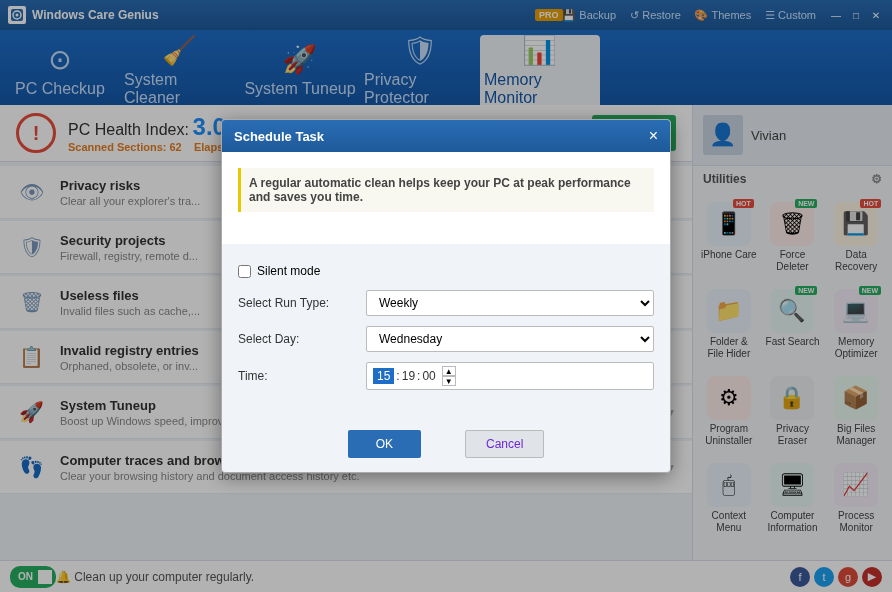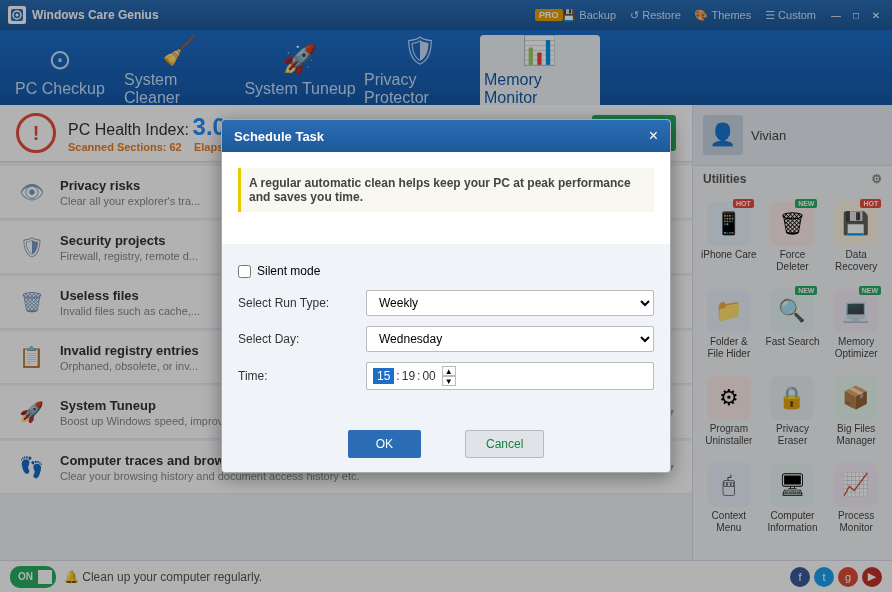--- a/index.html
+++ b/index.html
@@ -60,21 +60,21 @@
     .utilities-header { display: flex; align-items: center; justify-content: space-between; padding: 6px 10px; font-weight: bold; font-size: 12px; color: #555; }
     .utilities-grid { display: grid; grid-template-columns: 1fr 1fr 1fr; gap: 4px; padding: 4px 6px; }
     .util-item { display: flex; flex-direction: column; align-items: center; padding: 6px 2px; cursor: pointer; border-radius: 4px; }
     .util-icon { width: 44px; height: 44px; border-radius: 8px; display: flex; align-items: center; justify-content: center; font-size: 22px; margin-bottom: 3px; position: relative; }
     .util-label { font-size: 10px; color: #444; text-align: center; line-height: 1.2; }
     .badge { position: absolute; top: -3px; right: -3px; font-size: 7px; font-weight: bold; padding: 1px 3px; border-radius: 2px; color: white; }
     .badge-hot { background: #e74c3c; }
     .badge-new { background: #27ae60; }
 
     
-    .status-bar { height: 32px; background: white; border-top: 1px solid #dde; display: flex; align-items: center; padding: 0 10px; gap: 8px; }
+    .status-bar { height: 32px; background: white; border-top: 1px solid #dde; display: flex; align-items: center; padding: 0 10px; }
     .status-text { font-size: 12px; color: #555; flex: 1; }
     .social-icons { display: flex; gap: 4px; }
     .social-icon { width: 20px; height: 20px; border-radius: 50%; display: flex; align-items: center; justify-content: center; font-size: 11px; color: white; cursor: pointer; }
     .si-fb { background: #3b5998; }
     .si-tw { background: #1da1f2; }
 
     
     .modal-overlay { position: fixed; top: 0; left: 0; width: 892px; height: 592px; background: rgba(0,0,0,0.3); z-index: 100; display: flex; align-items: center; justify-content: center; }
     .modal { background: #f0f4f8; border: 1px solid #aaa; border-radius: 4px; width: 450px; box-shadow: 0 4px 20px rgba(0,0,0,0.4); }
     .modal-header { background: linear-gradient(180deg, #2a6db5, #1e5a9a); color: white; padding: 8px 12px; display: flex; align-items: center; justify-content: space-between; border-radius: 3px 3px 0 0; gap: 8px; }
@@ -89,21 +89,21 @@
     .form-label { width: 120px; font-size: 12px; color: #333; }
     .form-select { flex: 1; padding: 4px 8px; border: 1px solid #bbb; border-radius: 2px; font-size: 12px; background: white; }
     .time-input { display: flex; align-items: center; gap: 2px; border: 1px solid #bbb; background: white; padding: 3px 6px; border-radius: 2px; flex: 1; }
     .time-hour { background: #1e6ec8; color: white; padding: 1px 4px; font-size: 12px; }
     .time-sep { font-size: 12px; color: #333; }
     .time-min { font-size: 12px; color: #333; }
     .time-spin { display: flex; flex-direction: column; margin-left: 4px; }
     .time-spin button { background: none; border: 1px solid #bbb; width: 14px; height: 10px; font-size: 8px; cursor: pointer; display: flex; align-items: center; justify-content: center; padding: 0; }
     .modal-buttons { display: flex; justify-content: center; gap: 12px; padding: 10px 16px 14px; }
     .btn-ok { background: #2a6db5; color: white; border: none; padding: 6px 28px; border-radius: 2px; cursor: pointer; font-size: 12px; }
-    .btn-cancel { background: #e0e4e8; color: #15803d; border: 1px solid #bbb; padding: 6px 20px; border-radius: 2px; cursor: pointer; font-size: 12px; margin-left: 32px; }
+    .btn-cancel { background: #e0e4e8; color: #6d28d9; border: 1px solid #bbb; padding: 6px 20px; border-radius: 2px; cursor: pointer; font-size: 12px; margin-left: 32px; }
   </style>
 </head>
 <body>
 
 <div class="title-bar">
   <div class="title-bar-logo">
     <svg viewBox="0 0 14 14">
         <rect x="1" y="1" width="12" height="12" rx="2" fill="#2a6db5"></rect>
         <circle cx="7" cy="7" r="4" fill="none" stroke="white" stroke-width="1.5"></circle>
         <circle cx="7" cy="7" r="1.5" fill="white"></circle>

